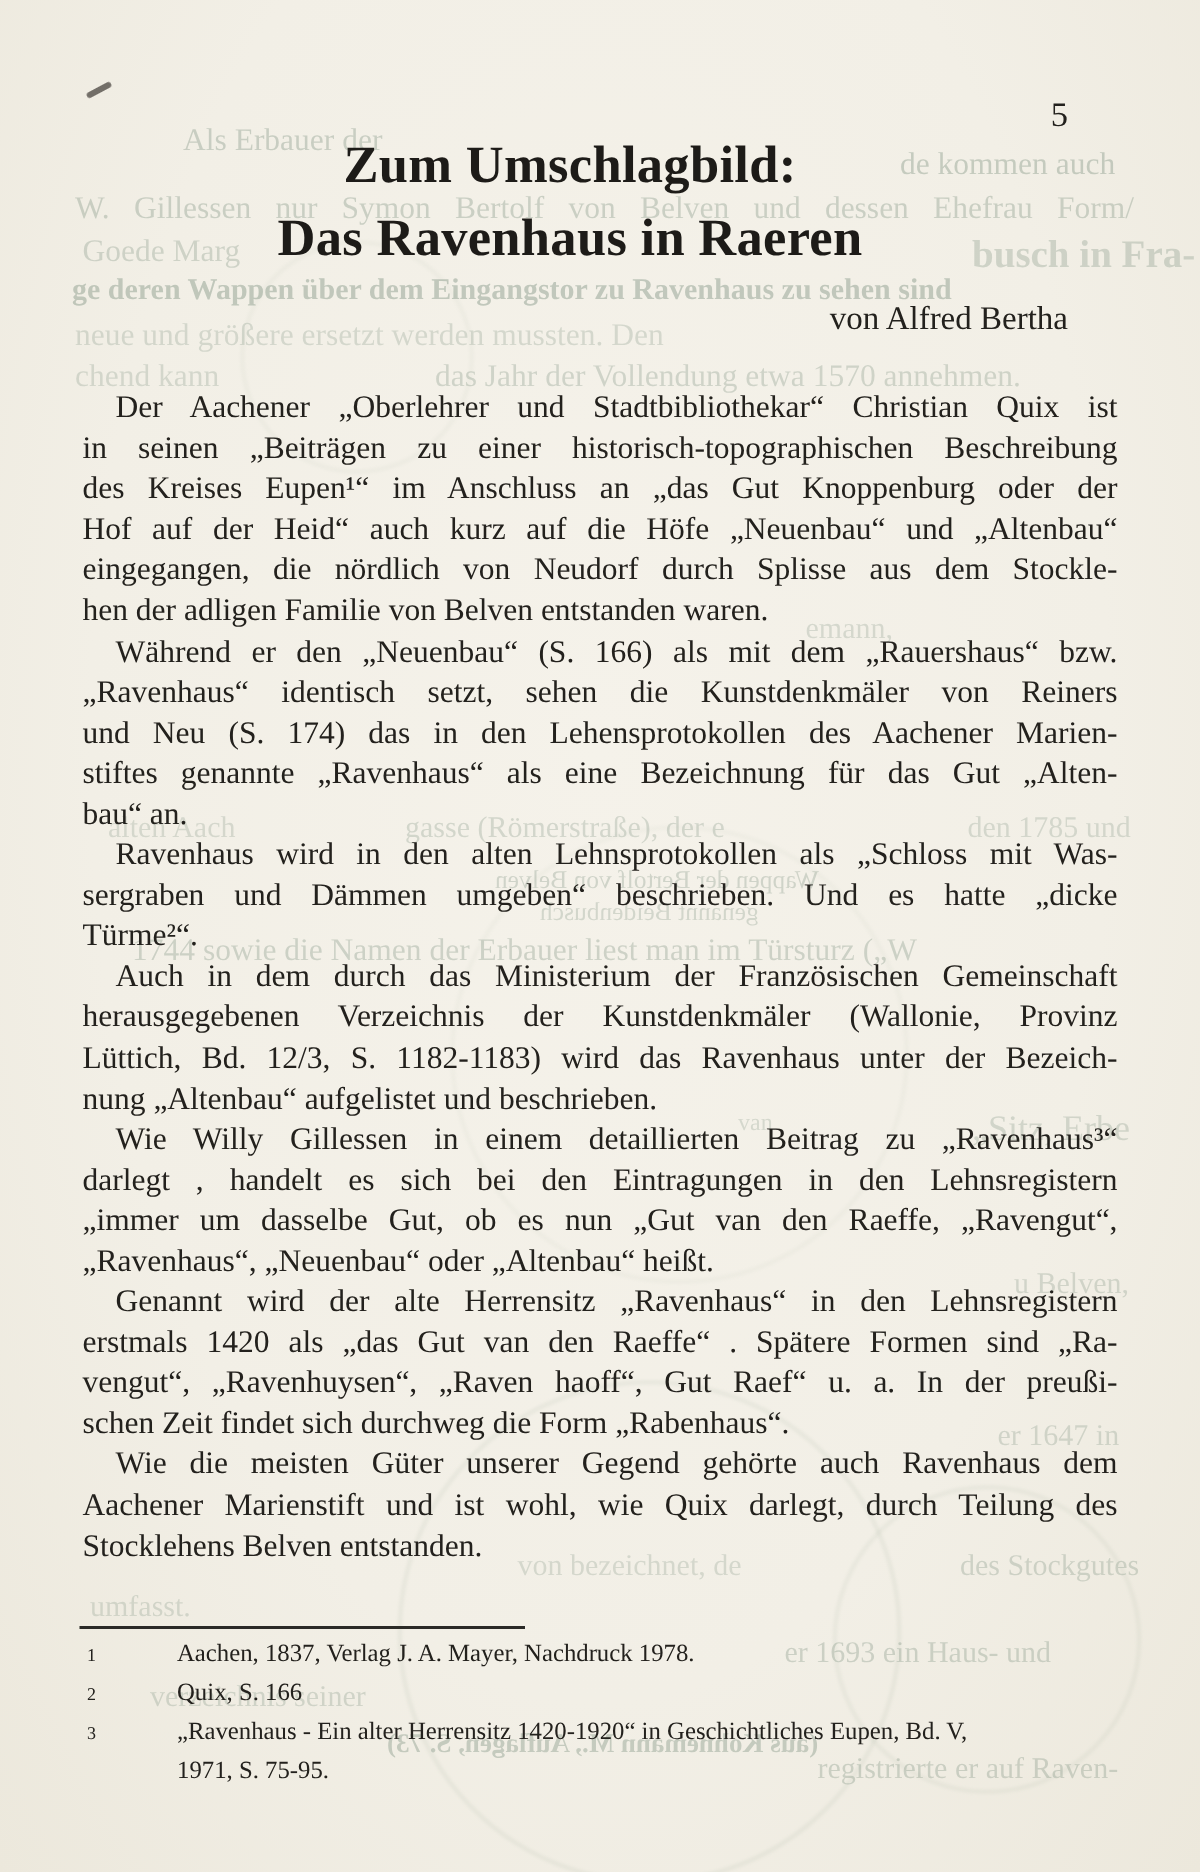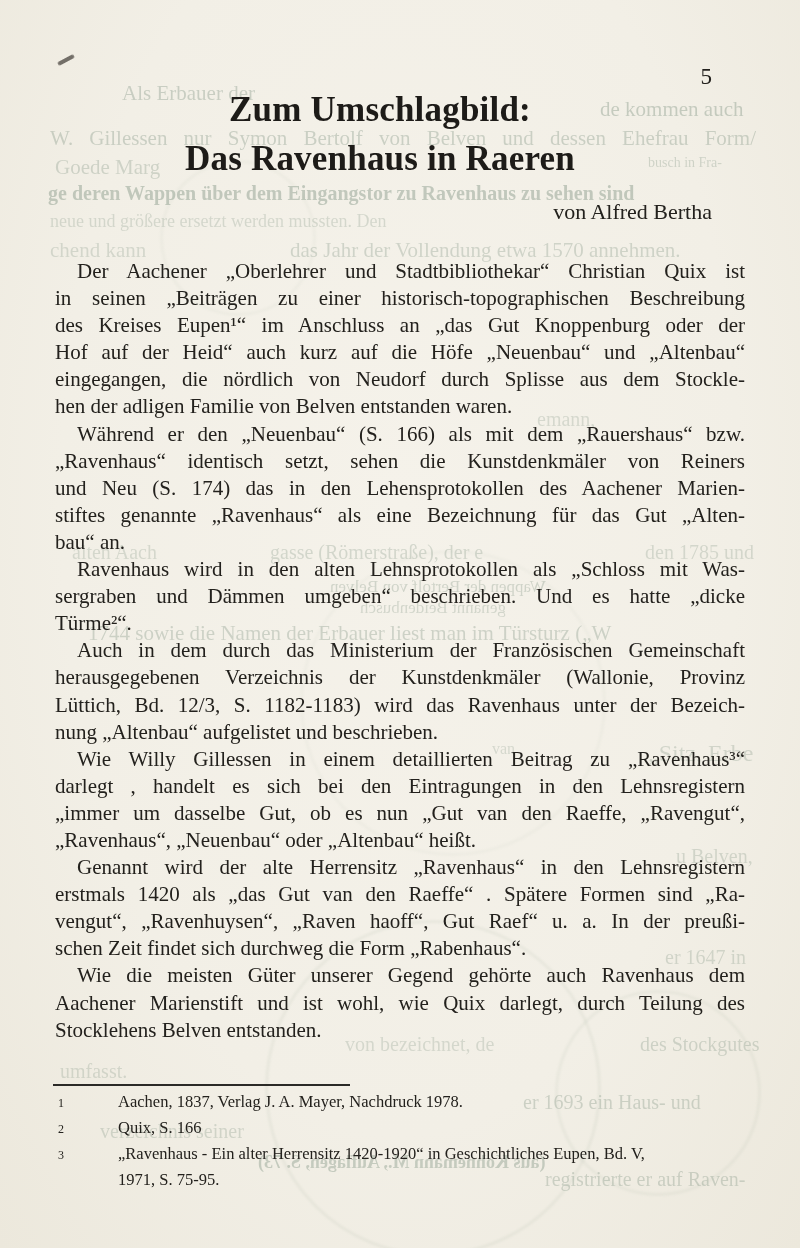--- a/index.html
+++ b/index.html
@@ -45,23 +45,23 @@
 
   <div class="ghost-layer">
       <div class="gcircle" style="left: 265px; top: 920px; width: 330px; height: 330px; opacity: 0.1;"></div>
       <div class="gcircle" style="left: 555px; top: 990px; width: 200px; height: 200px; opacity: 0.09;"></div>
       <div class="gcircle" style="left: 300px; top: 550px; width: 300px; height: 300px; opacity: 0.05;"></div>
       <div class="gcircle" style="left: 160px; top: 160px; width: 150px; height: 150px; opacity: 0.06;"></div>
       <div class="ghost" style="left: 122px; top: 81px; font-size: 21px; opacity: 0.35;">Als Erbauer der</div>
       <div class="ghost" style="left: 600px; top: 97px; font-size: 21px; opacity: 0.38;">de kommen auch</div>
       <div class="ghost gjust" style="left: 50px; top: 126px; font-size: 21px; opacity: 0.34; width: 706px;">W. Gillessen nur Symon Bertolf von Belven und dessen Ehefrau Form/</div>
       <div class="ghost" style="left: 55px; top: 155px; font-size: 21px; opacity: 0.3;">Goede Marg</div>
-      <div class="ghost" style="left: 648px; top: 155px; font-size: 14px; opacity: 0.3;">busch in Fra-</div>
+      <div class="ghost" style="left: 648px; top: 155px; font-size: 26px; opacity: 0.3; font-weight: bold;">busch in Fra-</div>
       <div class="ghost gb" style="left: 48px; top: 182px; font-size: 20px; opacity: 0.42;">ge deren Wappen über dem Eingangstor zu Ravenhaus zu sehen sind</div>
-      <div class="ghost" style="left: 50px; top: 211px; font-size: 18px; opacity: 0.26;">neue und größere ersetzt werden mussten. Den</div>
+      <div class="ghost" style="left: 50px; top: 211px; font-size: 21px; opacity: 0.26;">neue und größere ersetzt werden mussten. Den</div>
       <div class="ghost" style="left: 50px; top: 238px; font-size: 21px; opacity: 0.26;">chend kann</div>
       <div class="ghost" style="left: 290px; top: 238px; font-size: 21px; opacity: 0.3;">das Jahr der Vollendung etwa 1570 annehmen.</div>
       <div class="ghost" style="left: 537px; top: 408px; font-size: 20px; opacity: 0.25;">emann,</div>
       <div class="ghost" style="left: 72px; top: 541px; font-size: 20px; opacity: 0.25;">alten Aach</div>
       <div class="ghost" style="left: 270px; top: 541px; font-size: 20px; opacity: 0.28;">gasse (Römerstraße), der e</div>
       <div class="ghost" style="left: 645px; top: 541px; font-size: 20px; opacity: 0.26;">den 1785 und</div>
       <div class="ghost mir" style="left: 330px; top: 577px; font-size: 17px; opacity: 0.3;">Wappen der Bertolf von Belven</div>
       <div class="ghost mir" style="left: 360px; top: 598px; font-size: 17px; opacity: 0.28;">genannt Beidenbusch</div>
       <div class="ghost" style="left: 88px; top: 621px; font-size: 21px; opacity: 0.32;">1744 sowie die Namen der Erbauer liest man im Türsturz („W</div>
       <div class="ghost" style="left: 492px; top: 740px; font-size: 16px; opacity: 0.25;">van</div>

